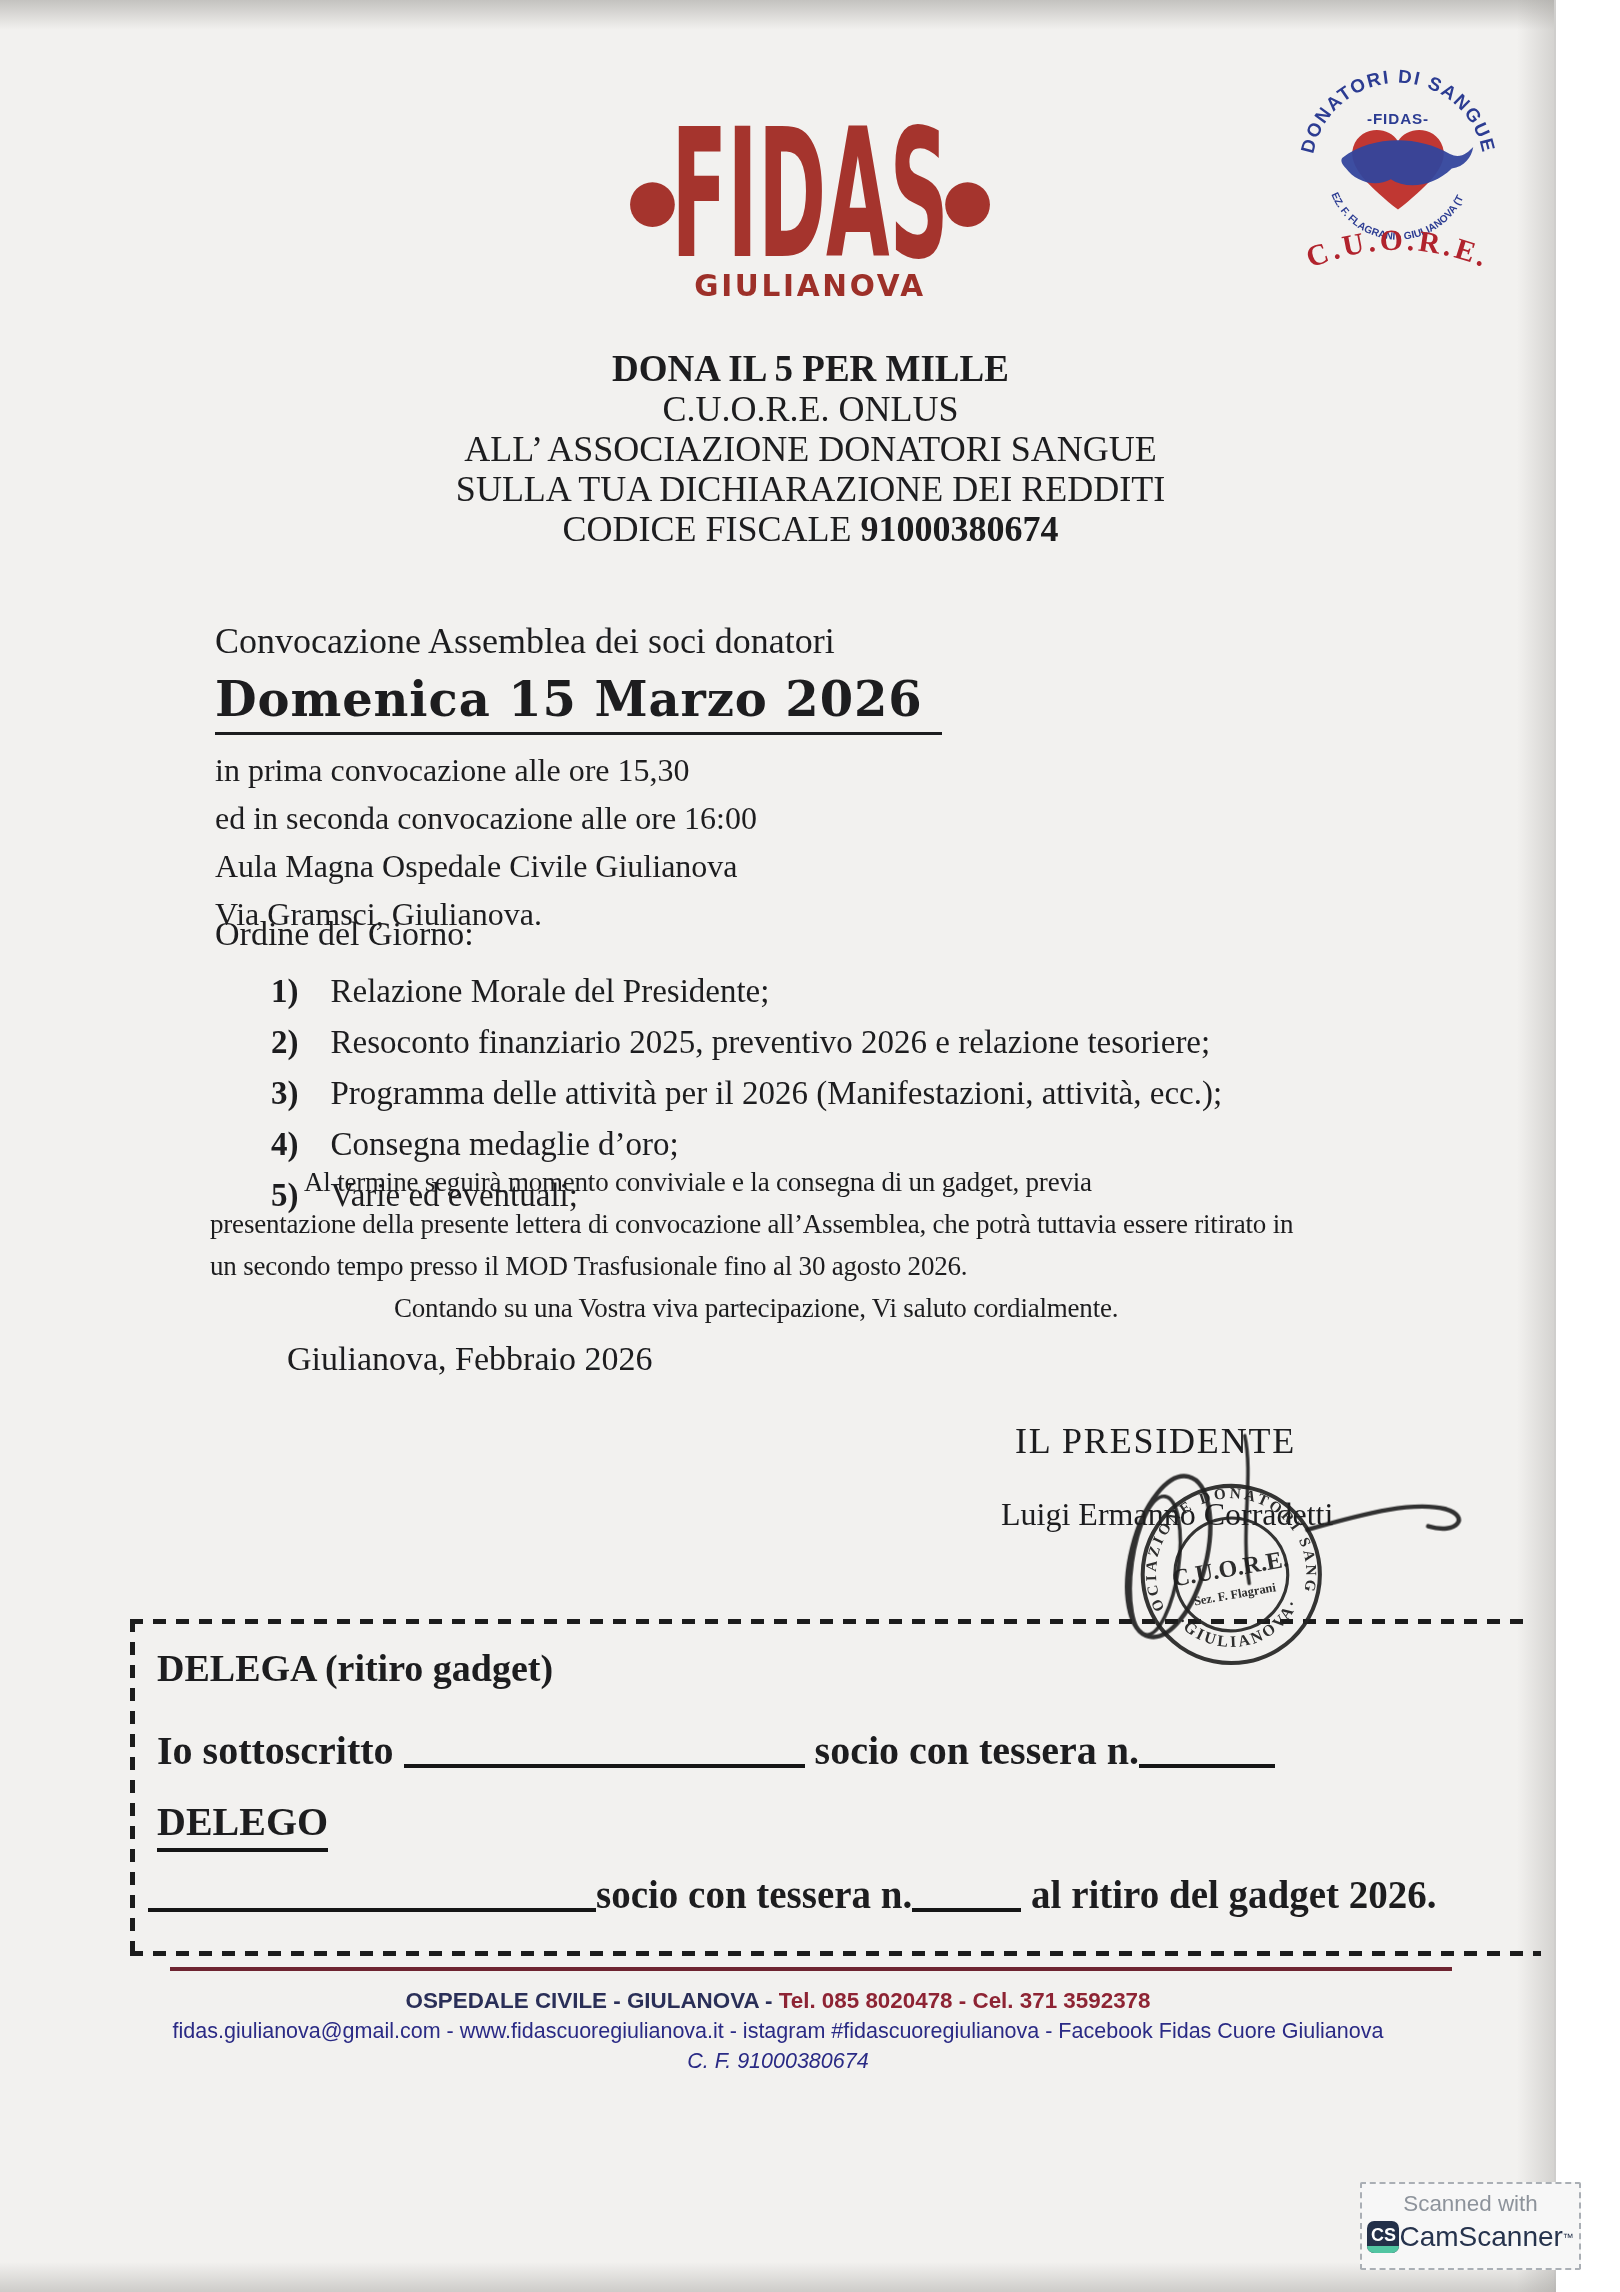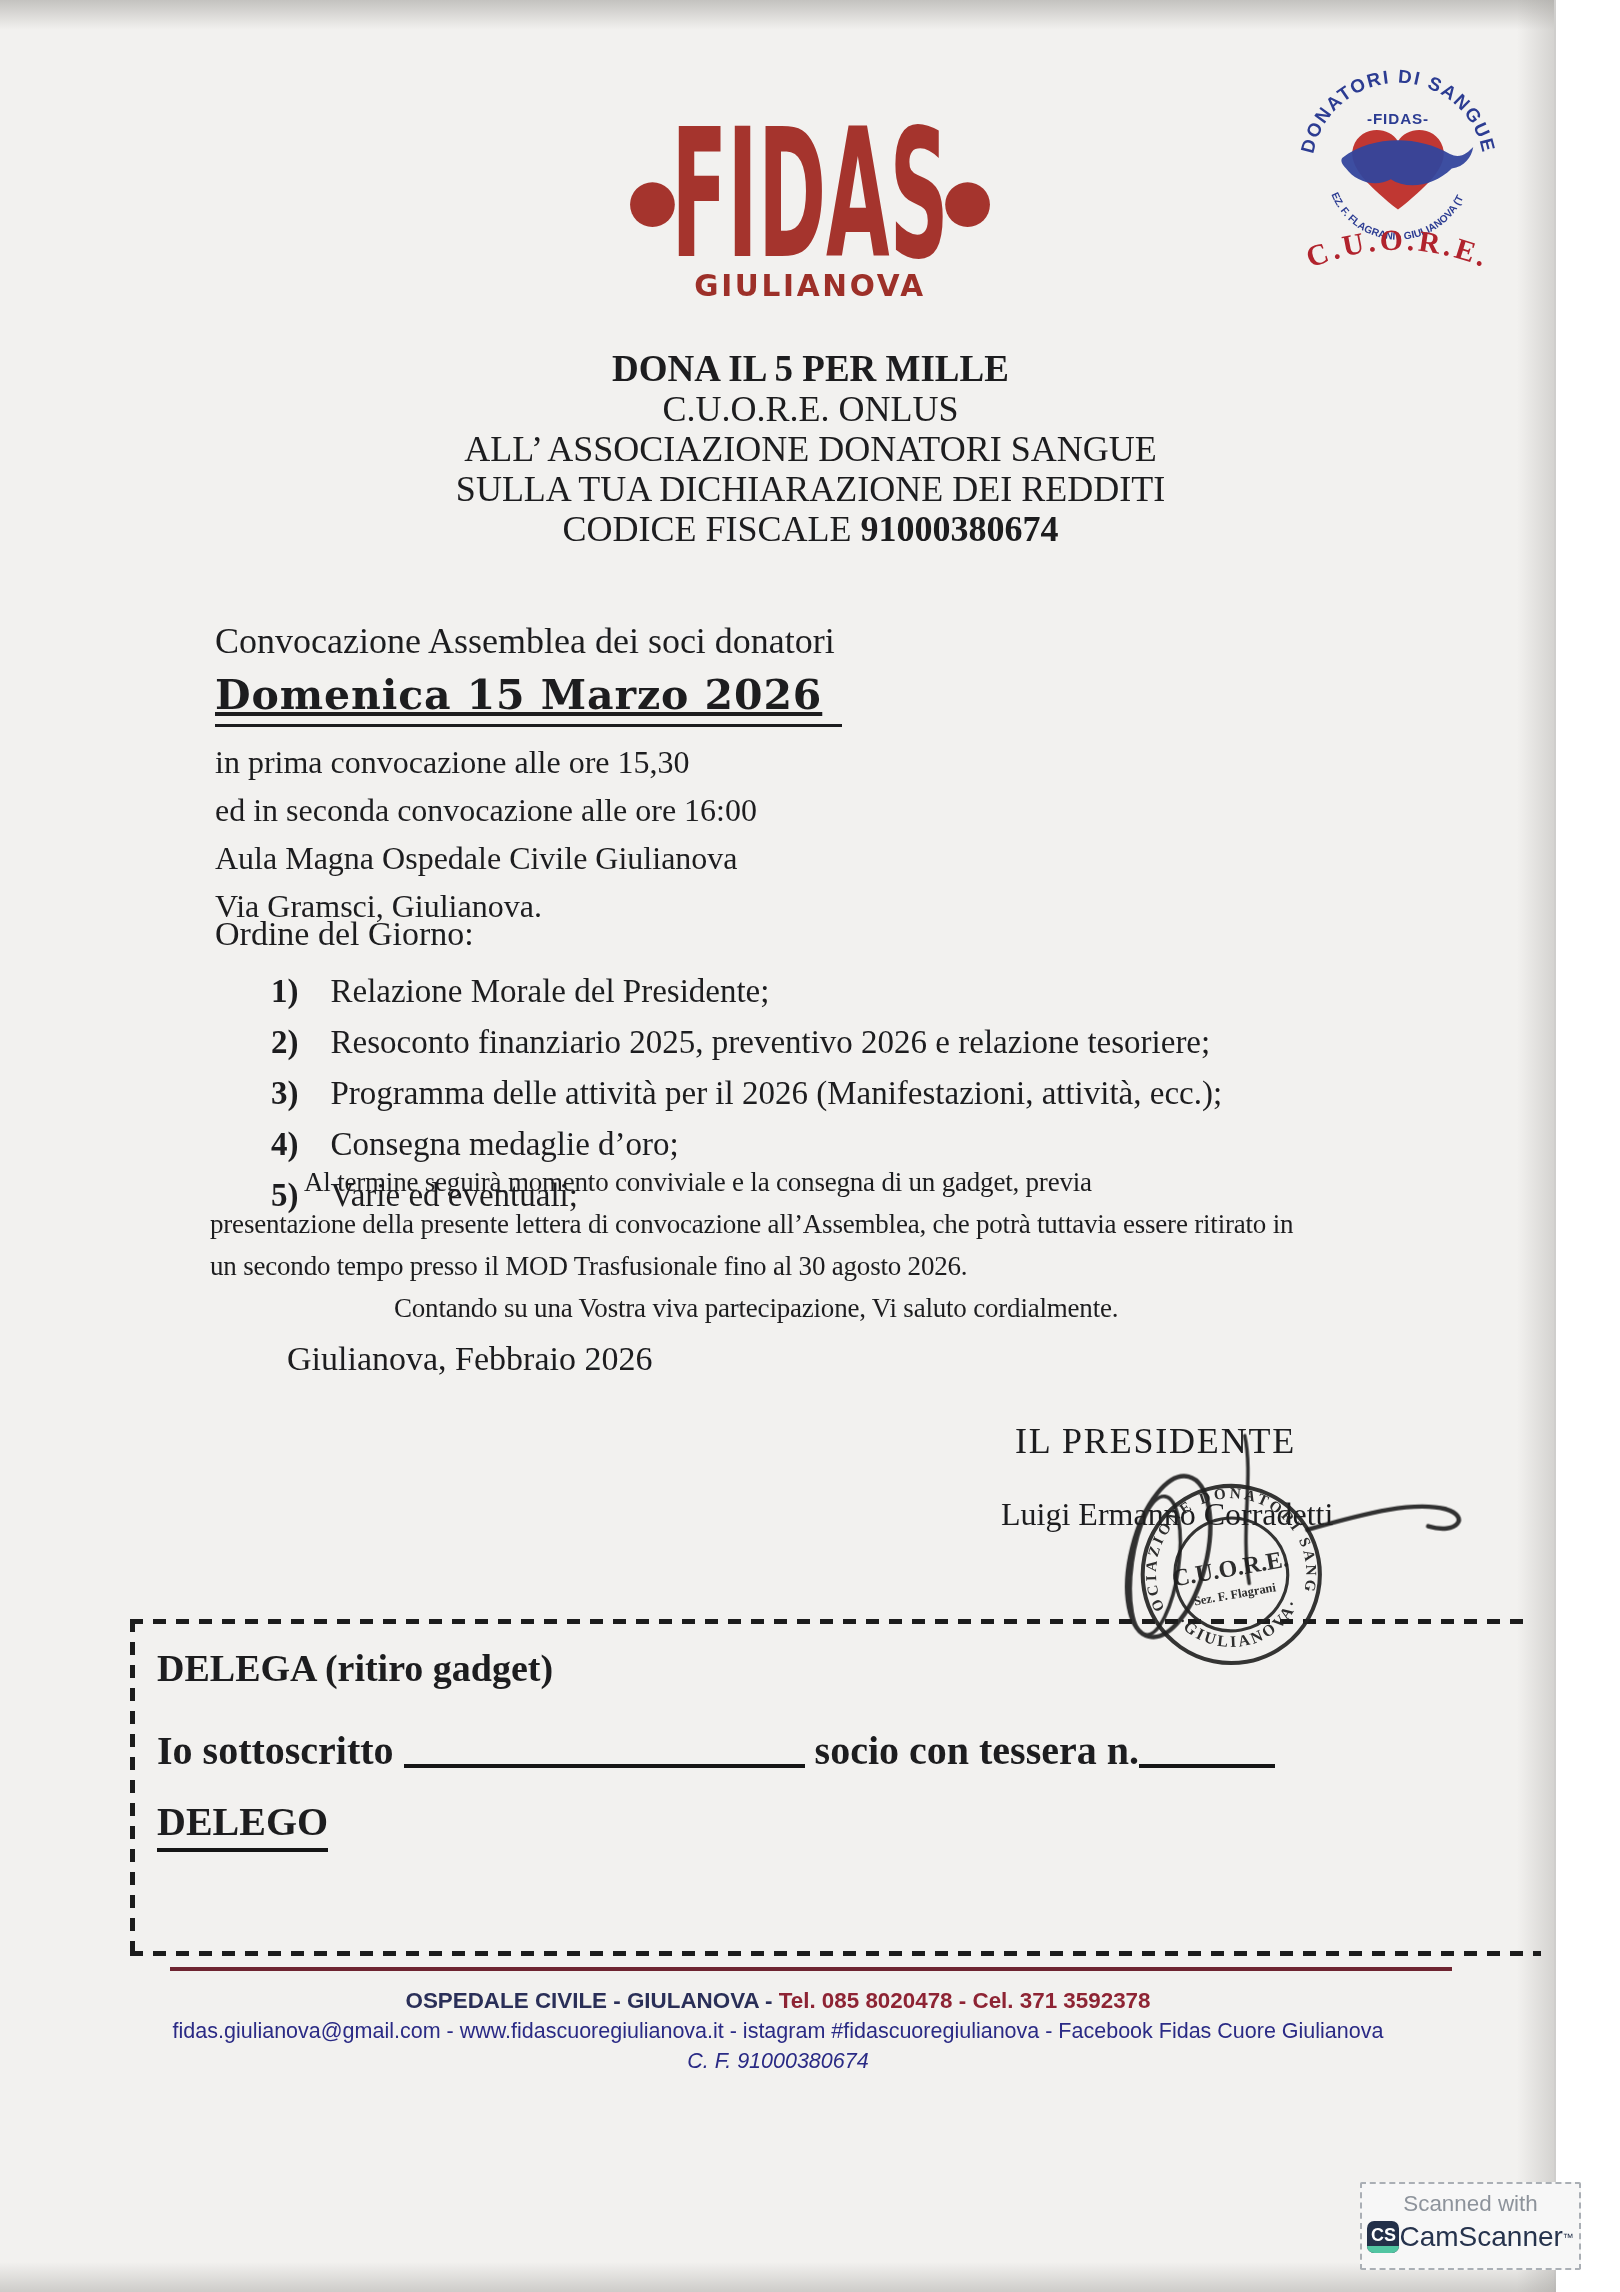--- a/index.html
+++ b/index.html
@@ -14,22 +14,22 @@
   .edge-line{left:1554px;top:0;width:1.8px;height:2293px;background:#cfcecc;}
   .shadow-bottom{left:0;top:2262px;width:1556px;height:30px;
       background:linear-gradient(0deg,rgba(150,148,144,.40),rgba(150,148,144,0));}
 
   .five{left:376px;top:349px;width:869px;text-align:center;font-size:36px;line-height:40px;}
   .five .b1{font-weight:bold;font-size:37px;}
   .five b{margin-left:9px;}
 
   .conv{left:215px;top:620px;}
   .conv-title{font-size:36px;margin-bottom:9px;}
-  .conv-date{display:inline-block;font-family:"DejaVu Serif",serif;font-weight:bold;font-size:41px;
-             letter-spacing:0.9px;border-bottom:3.6px solid #1d1d1f;padding:0 19.7px 5.4px 0;margin-bottom:10.7px;text-decoration:underline;}
+  .conv-date{display:inline-block;font-family:"DejaVu Serif",serif;font-weight:bold;font-size:48px;
+             letter-spacing:0.9px;border-bottom:3.6px solid #1d1d1f;padding:0 19.7px 5.4px 0;margin-bottom:10.7px;}
   .conv-line{font-size:32px;line-height:48px;}
 
   .agenda{left:215px;top:915px;}
   .agenda-head{font-size:34px;margin-bottom:12.5px;}
   .agenda-row{font-size:33px;line-height:51px;padding-left:56px;white-space:nowrap;}
   .agenda-num{display:inline-block;width:47px;font-weight:bold;}
   .agenda-text{margin-left:12.5px;}
 
   .closing{left:210px;top:1161px;width:1308px;font-size:27px;line-height:42px;letter-spacing:-0.2px;}
   .closing div{white-space:nowrap;}
@@ -189,20 +189,24 @@
   <div class="abs delega-head">DELEGA (ritiro gadget)</div>
 
   <div class="abs delega-row1">
     <span>Io sottoscritto</span>
     <span class="blank" style="width:401px;"></span>
     <span>socio con tessera n.</span><span class="blank" style="width:136px;"></span>
   </div>
 
   <div class="abs delego">DELEGO</div>
 
+  <div class="abs delega-row3">
+    <span class="blank" style="width:448px;"></span><span>socio con  tessera n.</span><span class="blank" style="width:109px;"></span>
+    <span>al ritiro del gadget 2026.</span>
+  </div>
 
   <div class="abs rule-red"></div>
   <div class="abs footer-line f1">
     <span>OSPEDALE CIVILE - GIULANOVA - </span><span class="tel">Tel. 085 8020478 - Cel. 371 3592378</span>
   </div>
   <div class="abs footer-line f2">fidas.giulianova@gmail.com - www.fidascuoregiulianova.it - istagram #fidascuoregiulianova - Facebook Fidas Cuore Giulianova</div>
   <div class="abs footer-line f3">C. F. 91000380674</div>
 
   <div class="abs badge">
     <div class="badge-top">Scanned with</div>

